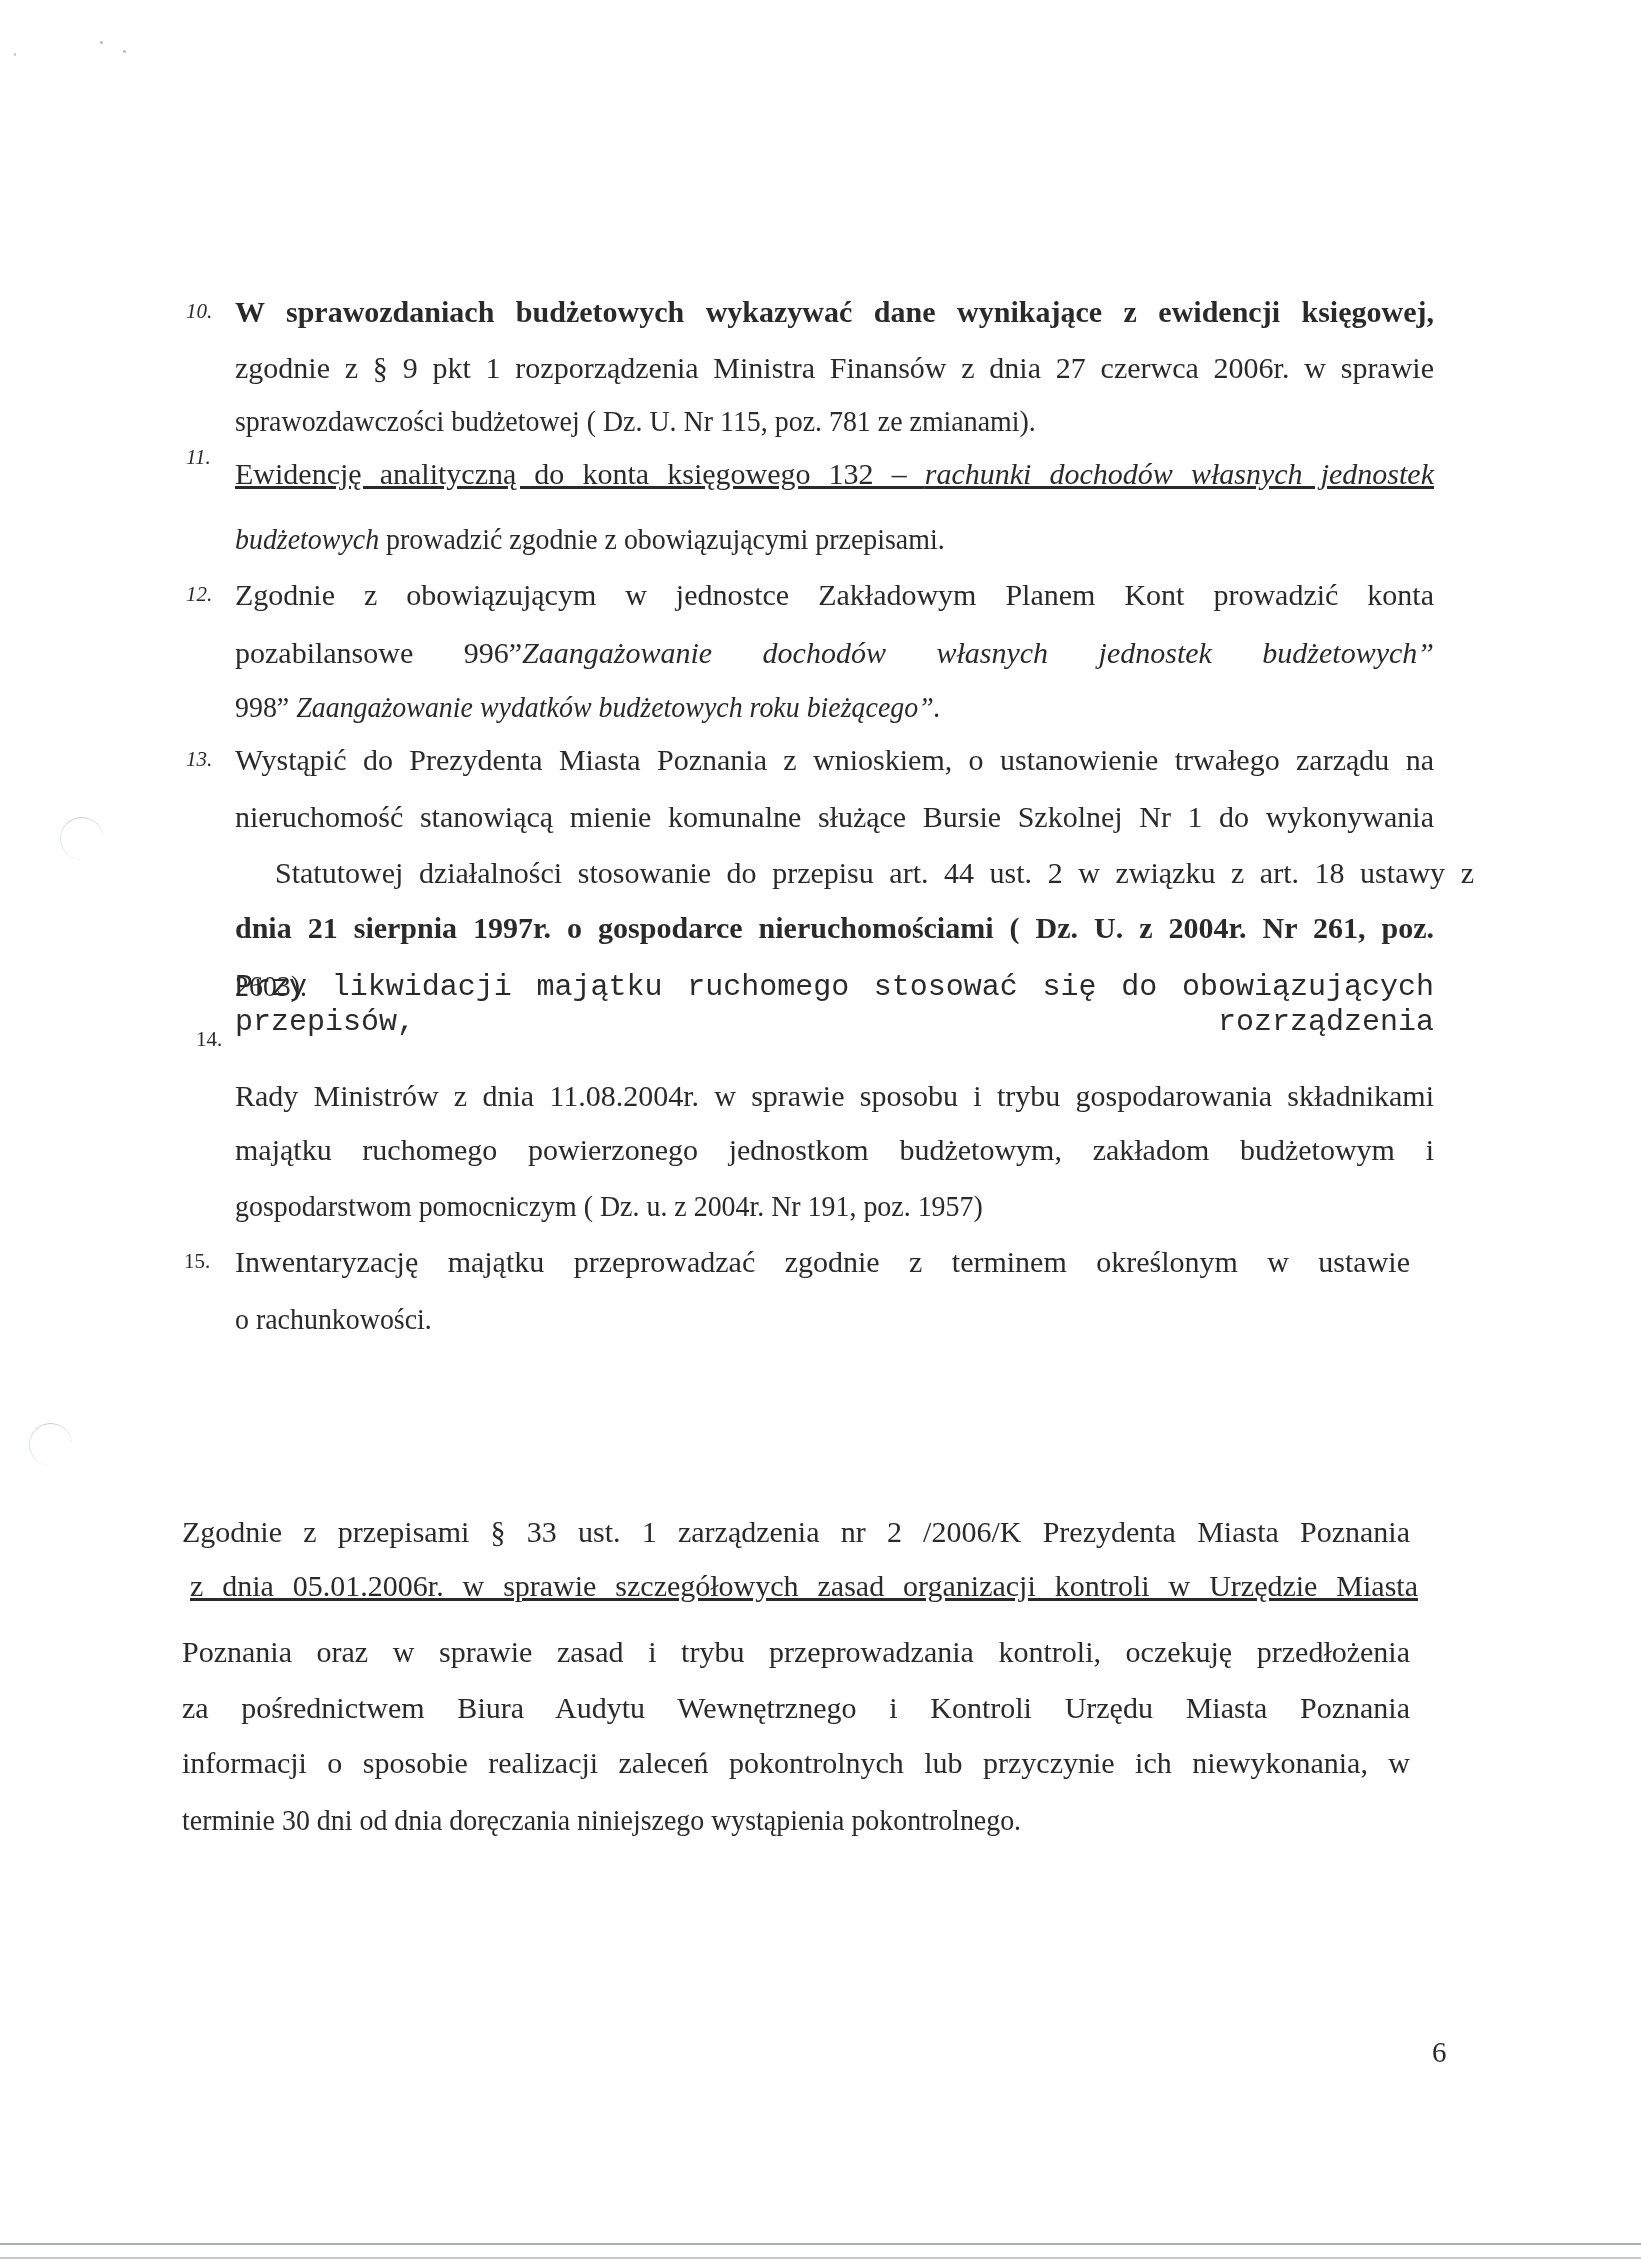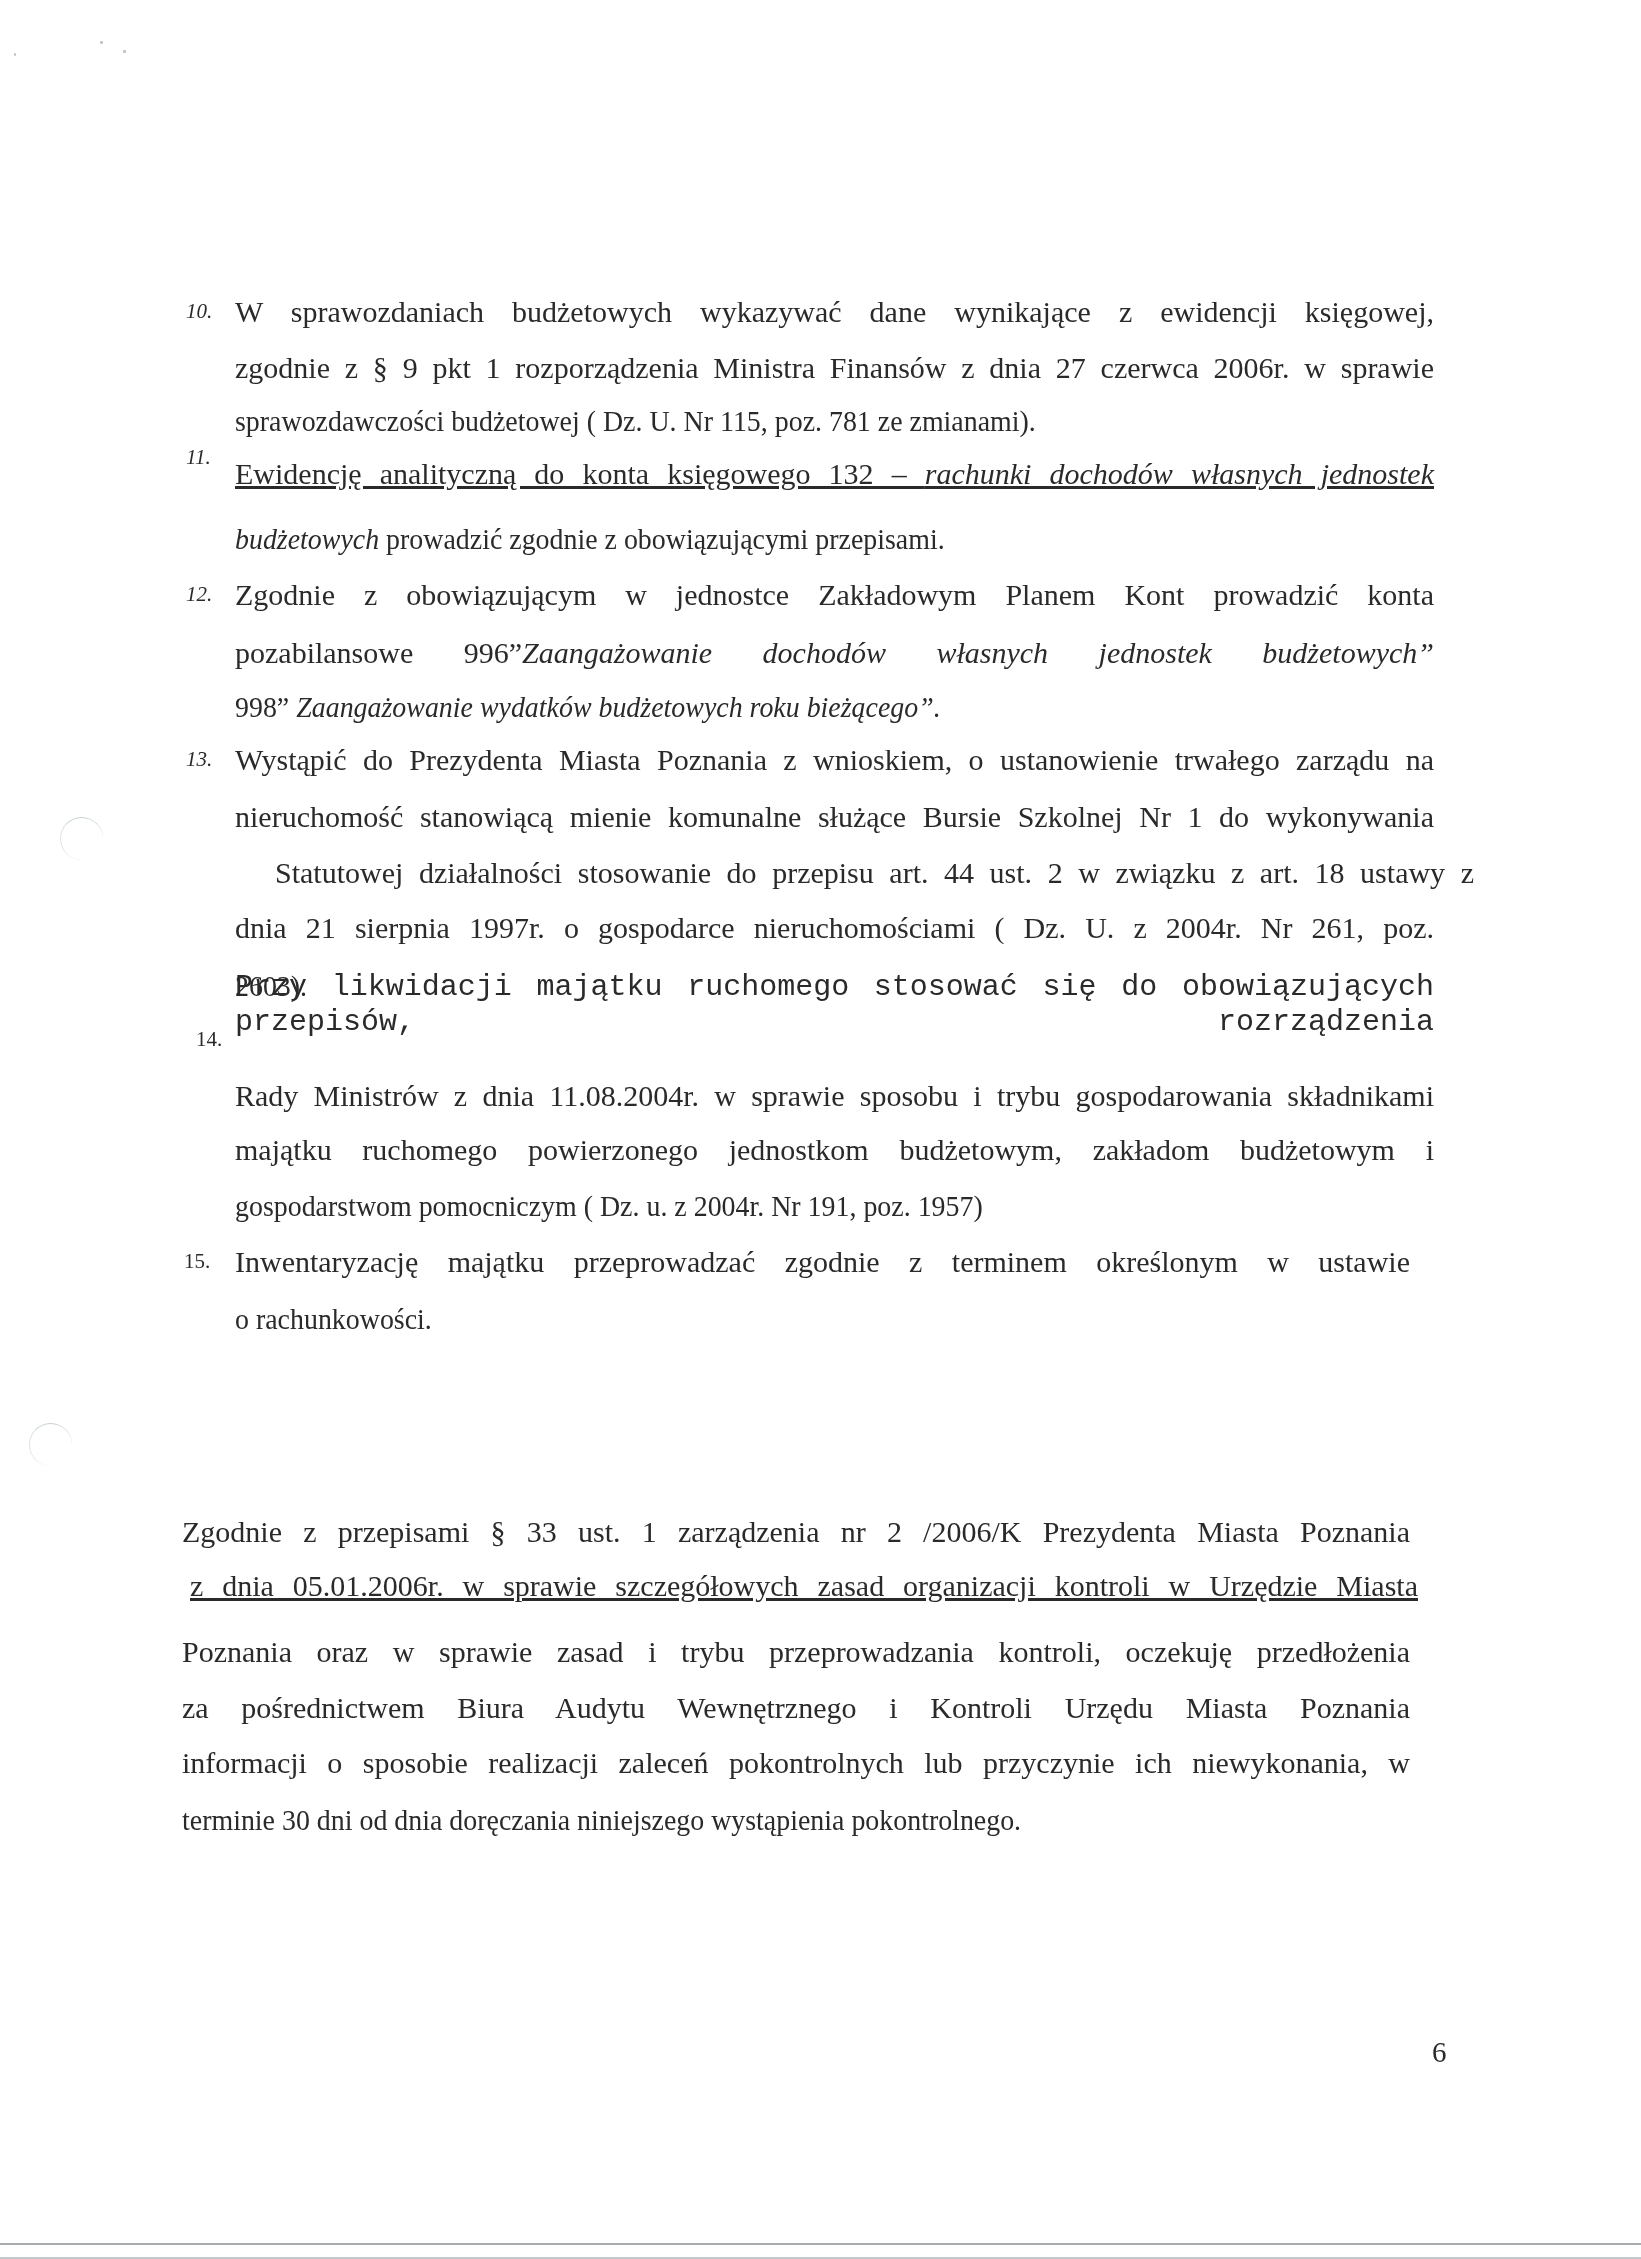--- a/index.html
+++ b/index.html
@@ -20,41 +20,41 @@
          border-top:1.9px solid #c8d0d4; border-left:1.9px solid #dde3e6; border-right:0; border-bottom:0; }
   .speck { position:absolute; width:2.9px; height:2.9px; background:#c0c4c8; border-radius:1px; }
 </style>
 </head>
 <body>
 
 <div id="page">
   <div id="items">
       <div>
         <span class="num it" style="left: 186px; top: 294px;">10.</span>
-        <div class="line jus" style="left: 235px; top: 294px; width: 1199px;"><span>W sprawozdaniach budżetowych wykazywać dane wynikające z ewidencji księgowej,</span></div>
+        <div class="line jus" style="left: 235px; top: 294px; width: 1199px; font-weight: bold;"><span>W sprawozdaniach budżetowych wykazywać dane wynikające z ewidencji księgowej,</span></div>
         <div class="line jus" style="left: 235px; top: 350px; width: 1199px;"><span>zgodnie z § 9 pkt 1 rozporządzenia Ministra Finansów z dnia 27 czerwca 2006r. w sprawie</span></div>
         <div class="line" style="left: 235px; top: 403px; transform: scaleX(0.93);"><span>sprawozdawczości budżetowej ( Dz. U. Nr 115, poz. 781 ze zmianami).</span></div>
       </div>
       <div>
         <span class="num it" style="left: 186px; top: 440px;">11.</span>
         <div class="line jus" style="left: 235px; top: 456px; width: 1199px; text-decoration: underline;"><span>Ewidencję analityczną  do konta księgowego 132 – </span><span class="it">rachunki dochodów własnych jednostek</span></div>
         <div class="line" style="left: 235px; top: 521px; transform: scaleX(0.93);"><span class="it">budżetowych</span><span> prowadzić zgodnie z obowiązującymi przepisami.</span></div>
       </div>
       <div>
         <span class="num it" style="left: 186px; top: 577px;">12.</span>
         <div class="line jus" style="left: 235px; top: 577px; width: 1199px;"><span>Zgodnie z obowiązującym w jednostce Zakładowym Planem Kont prowadzić konta</span></div>
         <div class="line jus" style="left: 235px; top: 635px; width: 1199px;"><span>pozabilansowe 996”</span><span class="it">Zaangażowanie dochodów własnych jednostek budżetowych”</span></div>
         <div class="line" style="left: 235px; top: 689px; transform: scaleX(0.93);"><span>998” </span><span class="it">Zaangażowanie wydatków budżetowych roku bieżącego”.</span></div>
       </div>
       <div>
         <span class="num it" style="left: 186px; top: 742px;">13.</span>
         <div class="line jus" style="left: 235px; top: 742px; width: 1199px;"><span>Wystąpić do Prezydenta Miasta Poznania z wnioskiem, o ustanowienie trwałego zarządu na</span></div>
         <div class="line jus" style="left: 235px; top: 799px; width: 1199px;"><span>nieruchomość stanowiącą mienie komunalne służące Bursie Szkolnej Nr 1 do wykonywania</span></div>
         <div class="line jus" style="left: 235px; top: 855px; width: 1199px; margin-left: 40px;"><span>Statutowej działalności  stosowanie  do przepisu art. 44 ust. 2 w związku z art. 18 ustawy z</span></div>
-        <div class="line jus" style="left: 235px; top: 910px; width: 1199px;"><span>dnia 21 sierpnia 1997r. o gospodarce nieruchomościami ( Dz. U. z 2004r. Nr 261, poz.</span></div>
+        <div class="line jus" style="left: 235px; top: 910px; width: 1199px; font-weight: bold;"><span>dnia 21 sierpnia 1997r. o gospodarce nieruchomościami ( Dz. U. z 2004r. Nr 261, poz.</span></div>
         <div class="line" style="left: 235px; top: 968px; transform: scaleX(0.93);"><span>2603).</span></div>
       </div>
       <div>
         <span class="num" style="left: 196px; top: 1022px;">14.</span>
         <div class="line jus" style="left: 235px; top: 970px; width: 1199px; font-family: Liberation Mono, monospace;"><span>Przy likwidacji majątku ruchomego stosować się do obowiązujących przepisów, rozrządzenia</span></div>
         <div class="line jus" style="left: 235px; top: 1078px; width: 1199px;"><span>Rady Ministrów z dnia 11.08.2004r. w sprawie sposobu i trybu gospodarowania składnikami</span></div>
         <div class="line jus" style="left: 235px; top: 1132px; width: 1199px;"><span>majątku ruchomego powierzonego jednostkom budżetowym, zakładom  budżetowym i</span></div>
         <div class="line" style="left: 235px; top: 1188px; transform: scaleX(0.93);"><span>gospodarstwom pomocniczym  ( Dz. u. z 2004r. Nr 191, poz. 1957)</span></div>
       </div>
       <div>

